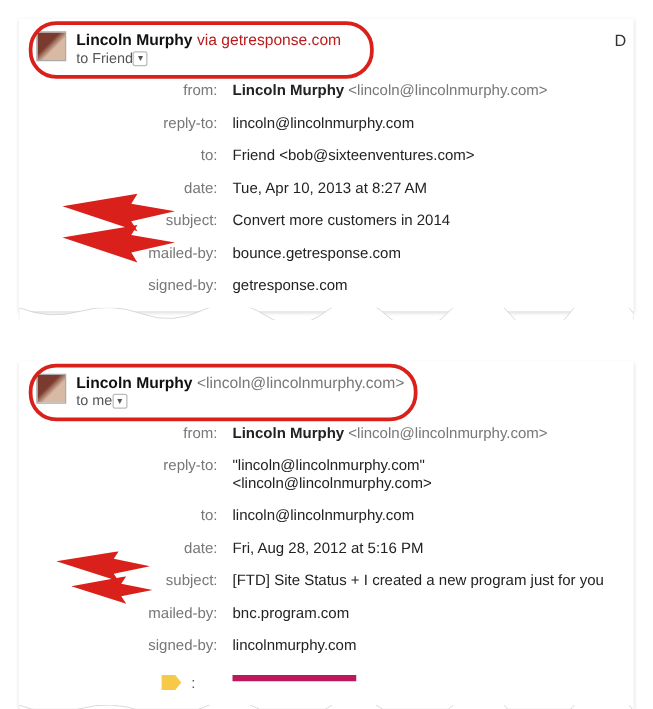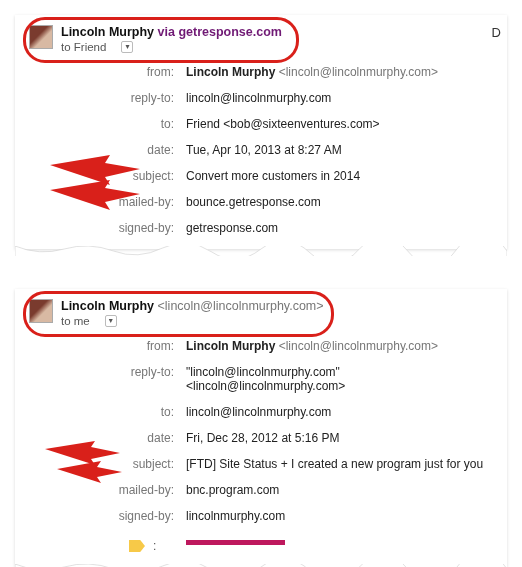--- a/index.html
+++ b/index.html
@@ -33,23 +33,23 @@
     position: relative;
   }
   .avatar {
     width: 22px; height: 22px;
     background: linear-gradient(135deg,#7a3b2e 40%,#d8b9a3 60%);
     border:1px solid #aaa;
     flex-shrink:0;
   }
   .sender-line { font-size: 12.5px; }
   .sender-name { font-weight: bold; color:#111; }
-  .via { color:#701a75; font-weight:bold; }
+  .via { color:#b91c1c; font-weight:normal; }
   .sender-email { color:#777; }
-  .to-line { margin-top:2px; font-size:11.5px; color:#555; display:flex; align-items:center; gap:15px;}
+  .to-line { margin-top:2px; font-size:11.5px; color:#555; display:flex; align-items:center; gap:0;}
   .dd-trigger {
     display:inline-block;
     border:1px solid #bbb;
     border-radius:2px;
     padding:0 3px;
     line-height:10px;
     font-size:8px;
     color:#555;
     cursor:pointer;
   }
@@ -186,21 +186,21 @@
       <span class="gray">&lt;lincoln@lincolnmurphy.com&gt;</span>
     </div>
 
     <div class="label">reply-to:</div>
     <div class="value">"lincoln@lincolnmurphy.com" &lt;lincoln@lincolnmurphy.com&gt;</div>
 
     <div class="label">to:</div>
     <div class="value">lincoln@lincolnmurphy.com</div>
 
     <div class="label">date:</div>
-    <div class="value">Fri, Dec 28, 2012 at 5:16 PM</div>
+    <div class="value">Fri, Aug 28, 2012 at 5:16 PM</div>
 
     <div class="label">subject:</div>
     <div class="value">[FTD] Site Status + I created a new program just for you</div>
 
     <div class="label">mailed-by:</div>
     <div class="value">bnc.program.com</div>
 
     <div class="label">signed-by:</div>
     <div class="value">
       <span class="underline-red">lincolnmurphy.com</span>

